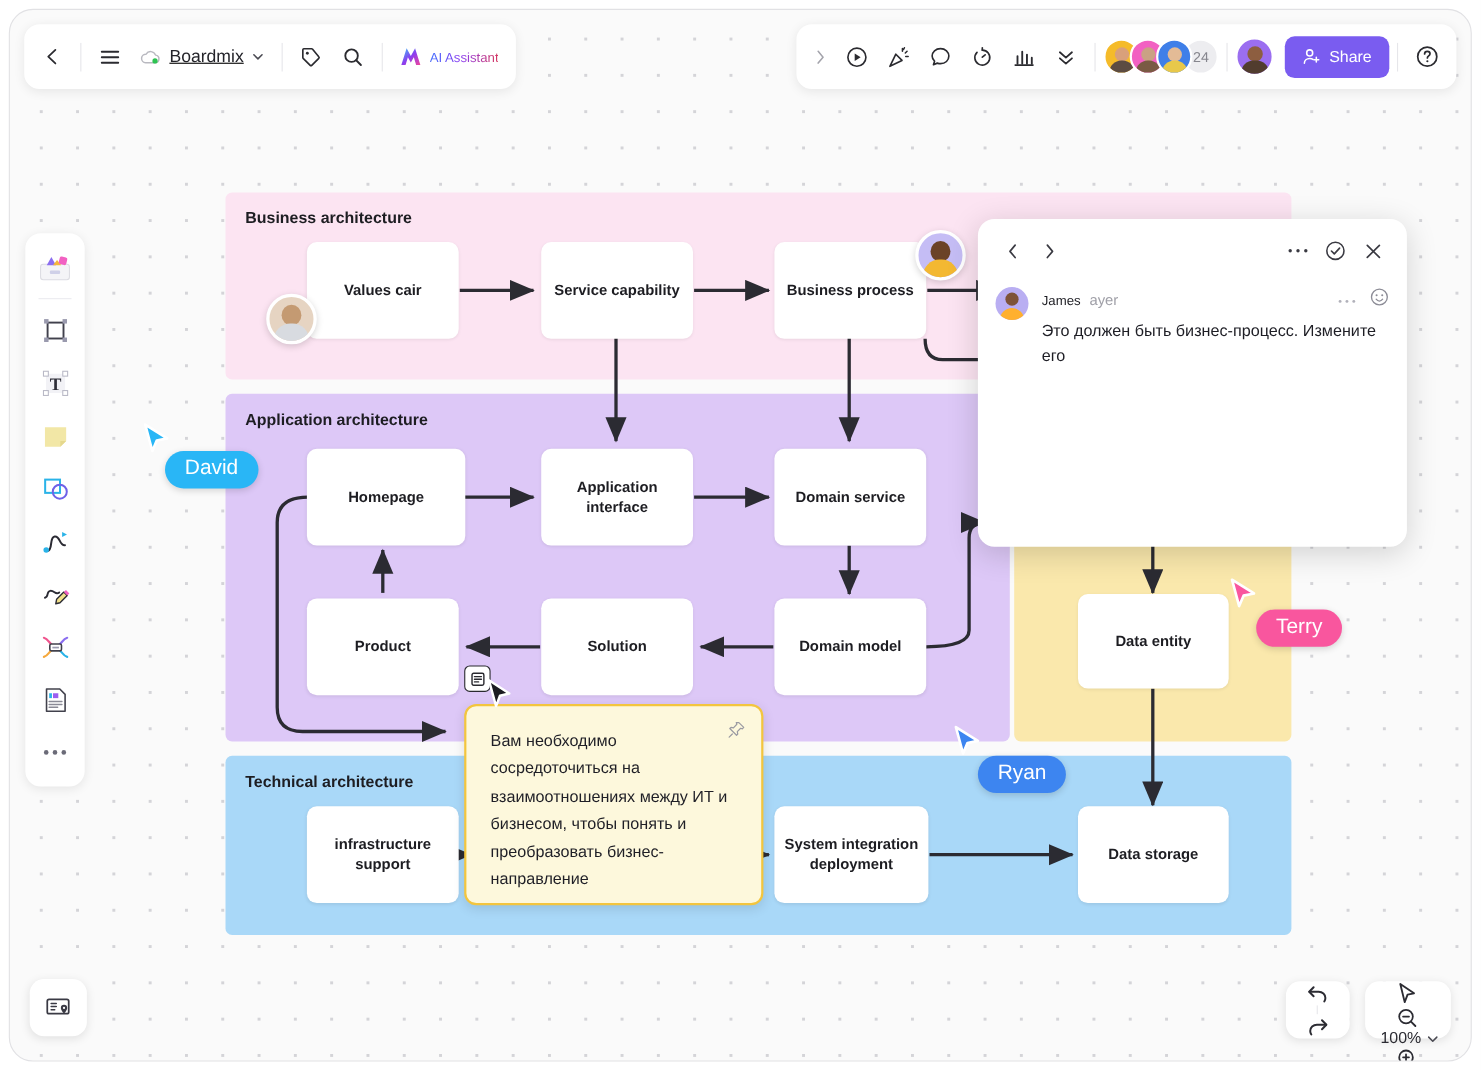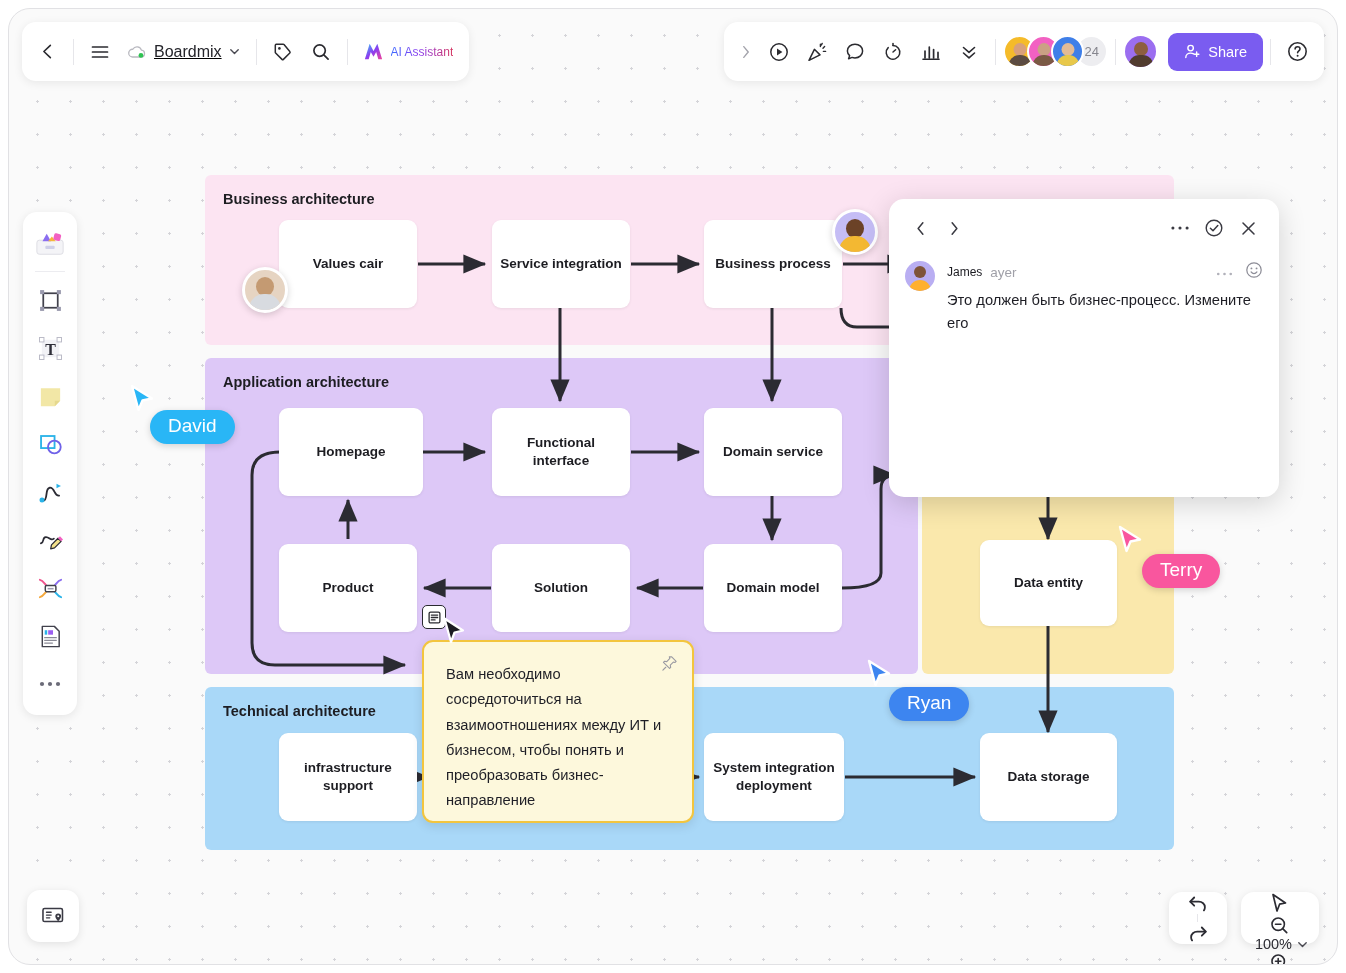--- a/index.html
+++ b/index.html
@@ -261,31 +261,31 @@
       <path d="M832,299 Q832,318 848,318 L1030,318 Q1046,318 1046,334 L1046,388"></path>
       <path d="M833,579 Q872,579 872,564 L872,480 Q872,466 886,466"></path>
       <path d="M271,443 Q243,443 243,466 L243,634 Q243,656 266,656 L396,656"></path>
     </g>
   </svg>
 
   <div class="node" style="left:270px; top:211px; width:138px; height:88px;">
     <span>Values cair</span>
     </div>
   <div class="node" style="left:483px; top:211px; width:138px; height:88px;">
-    <span>Service integration</span>
+    <span>Service capability</span>
     </div>
   <div class="node" style="left:695px; top:211px; width:138px; height:88px;">
     <span>Business process</span>
     </div>
 
   <div class="node" style="left:270px; top:399px; width:144px; height:88px;">
     <span>Homepage</span>
     </div>
   <div class="node" style="left:483px; top:399px; width:138px; height:88px;">
-    <span>Functional interface</span>
+    <span>Application interface</span>
     </div>
   <div class="node" style="left:695px; top:399px; width:138px; height:88px;">
     <span>Domain service</span>
     </div>
 
   <div class="node" style="left:270px; top:535px; width:138px; height:88px;">
     <span>Product</span>
     </div>
   <div class="node" style="left:695px; top:535px; width:138px; height:88px;">
     <span>Domain model</span>

